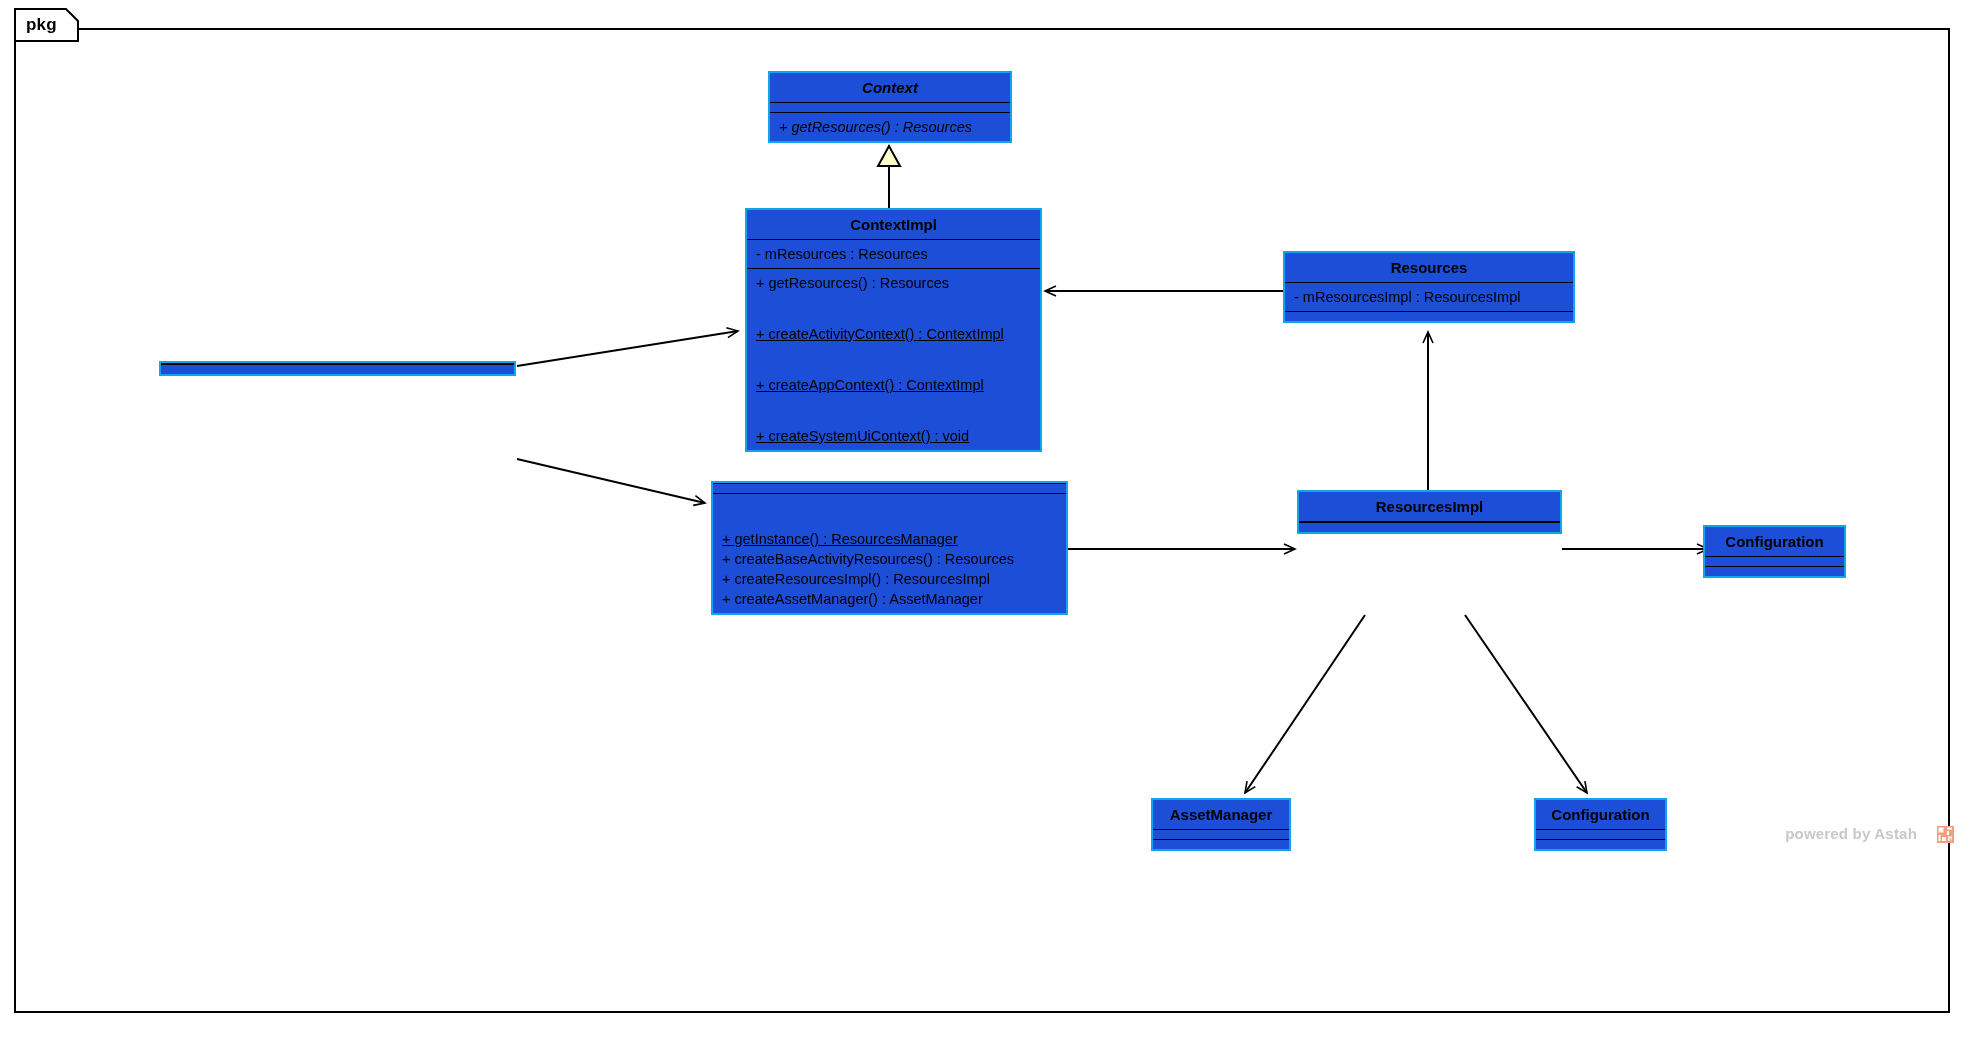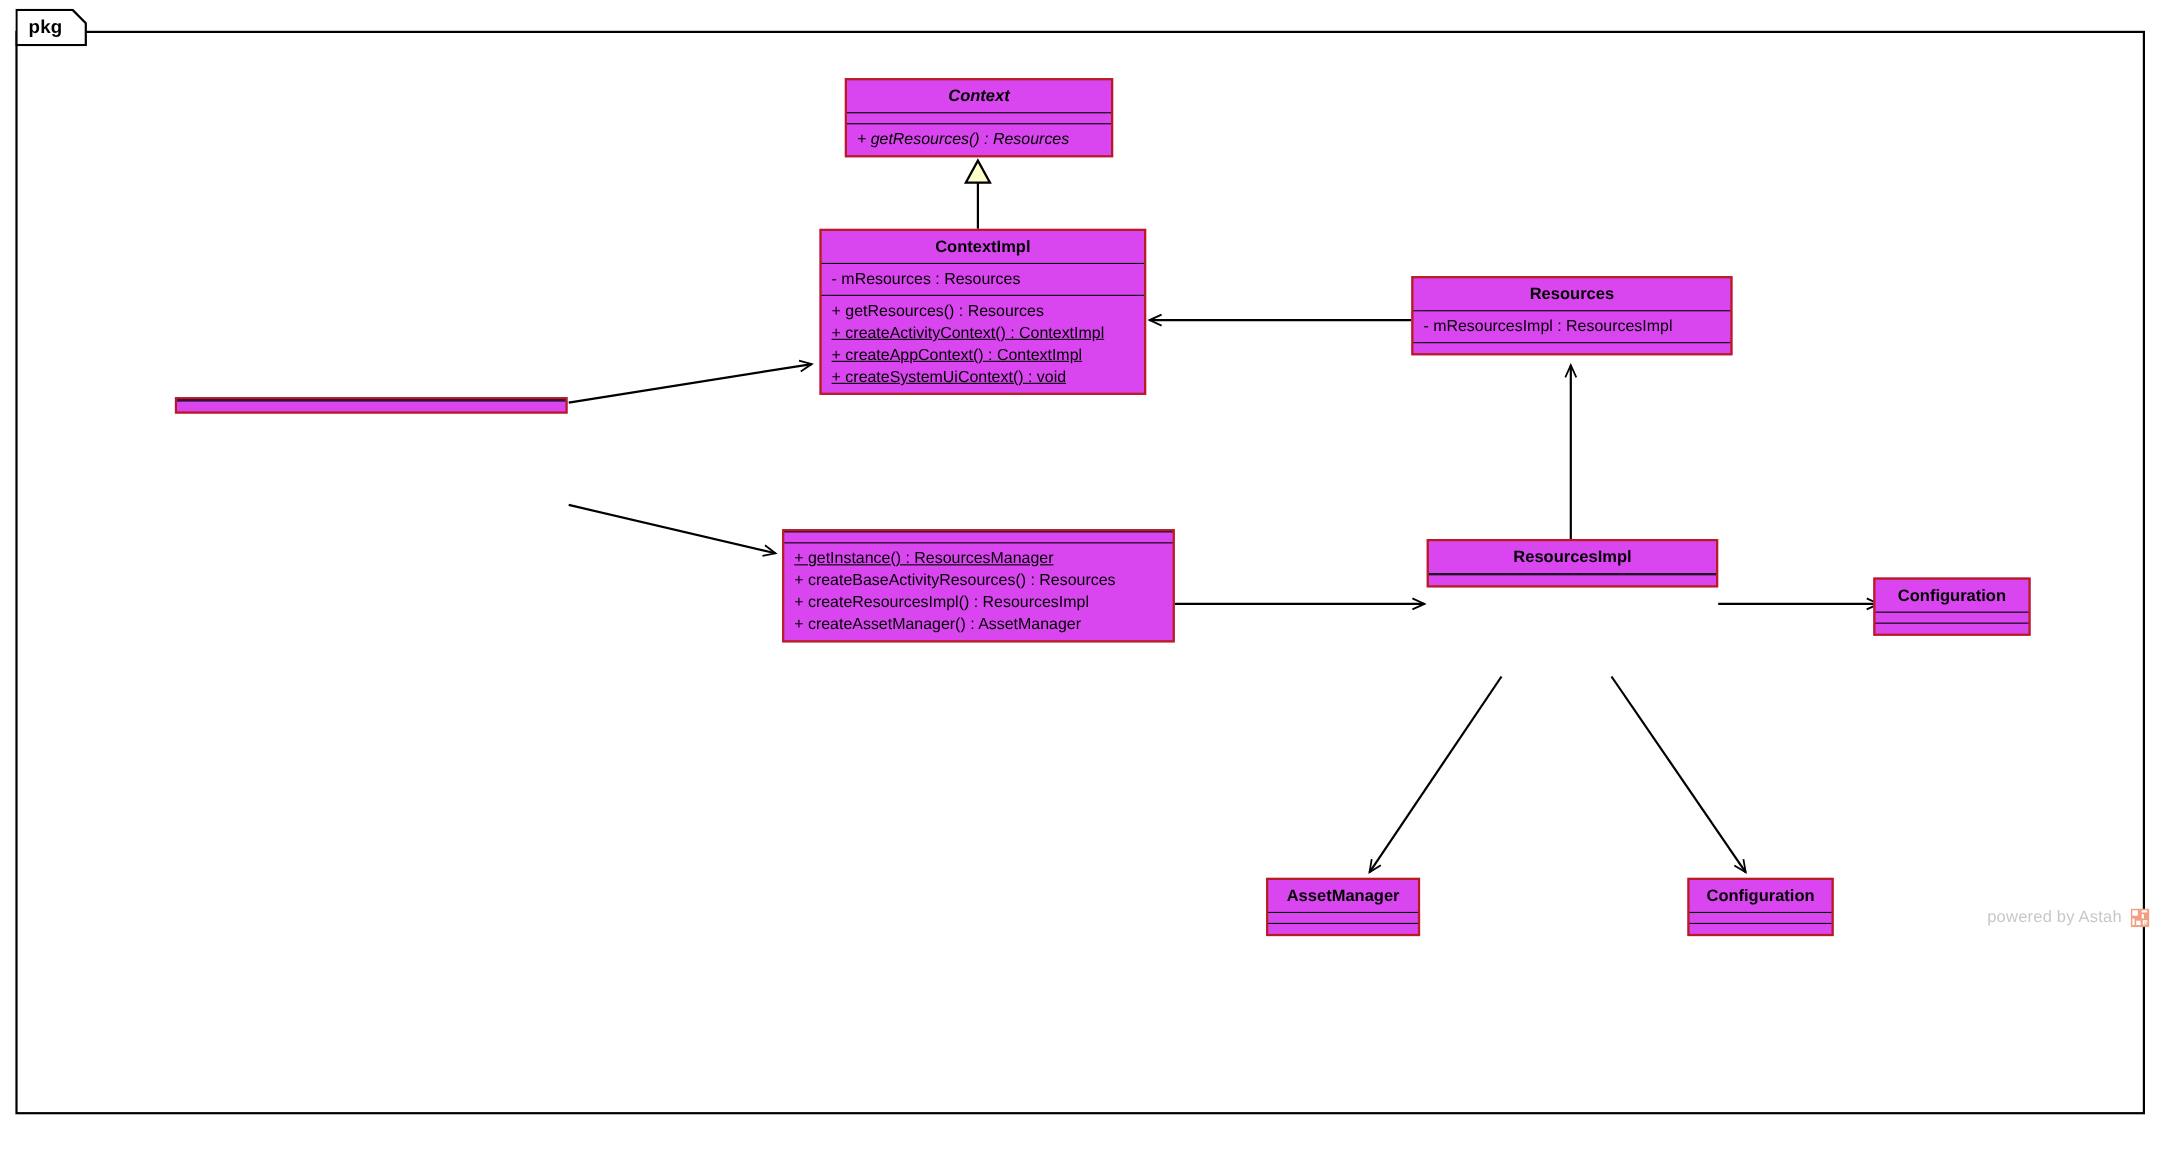--- a/index.html
+++ b/index.html
@@ -51,22 +51,22 @@
     font-weight: bold;
     color: #000;
     letter-spacing: 0.2px;
     line-height: 18px;
   }
 
   
   .uml-class {
     position: absolute;
     box-sizing: border-box;
-    background: #d946ef;
-    border: 2px solid #b91c1c;
+    background: #1d4ed8;
+    border: 2px solid #0ea5e9;
     z-index: 3;
   }
   .uml-name {
     text-align: center;
     font-size: 15px;
     font-weight: bold;
     color: #000;
     padding: 6px 6px 6px 6px;
     line-height: 17px;
     white-space: nowrap;
@@ -89,37 +89,38 @@
   }
   .uml-feature {
     font-size: 14.5px;
     color: #000;
     line-height: 20px;
     padding: 0 8px 0 9px;
     white-space: nowrap;
   }
   .uml-feature.static {
     text-decoration: underline;
+    margin-top: 31px;
   }
   .uml-feature.abstract {
     font-style: italic;
   }
 
   
   .watermark {
     position: absolute;
     right: 14px;
     bottom: 10px;
     font-size: 15px;
-    font-weight: normal;
+    font-weight: bold;
     color: #c8c8c8;
     letter-spacing: 0.2px;
     display: flex;
     align-items: center;
-    gap: 8px;
+    gap: 20px;
     z-index: 5;
   }
   .astah-logo {
     display: inline-block;
     width: 17px;
     height: 17px;
     position: relative;
     top: 1px;
   }
 

